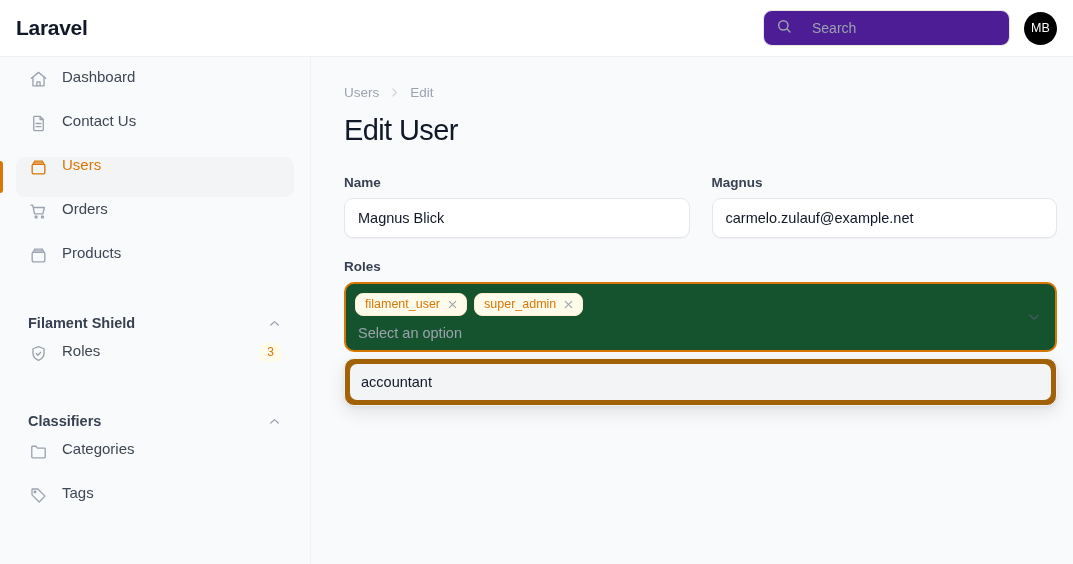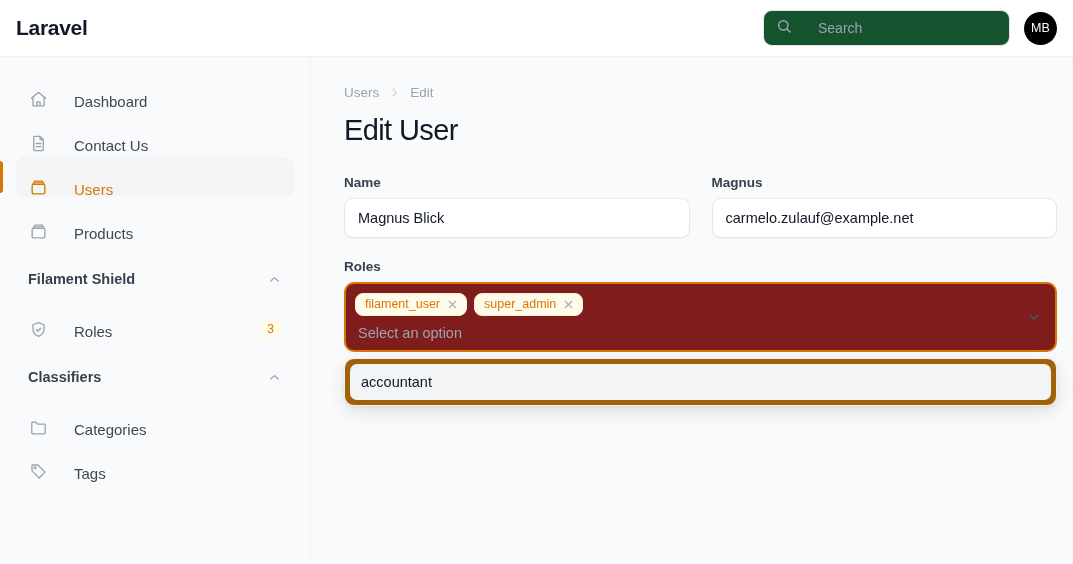--- a/index.html
+++ b/index.html
@@ -21,22 +21,22 @@
     position: relative; z-index: 40;
   }
   .brand {
     font-size: 21px; font-weight: bold; color: #111827;
     letter-spacing: -0.3px; margin-left: 0px;
   }
   .topbar-right { margin-left: auto; display: flex; align-items: center; gap: 14px; }
   .searchbox {
     width: 247px; height: 36px;
     border: 1px solid #e5e7eb; border-radius: 9px;
-    background: #14532d; display: flex; align-items: center;
-    padding: 0 12px; gap: 26px;
+    background: #4c1d95; display: flex; align-items: center;
+    padding: 0 12px; gap: 20px;
   }
   .searchbox .ph { color: #9ca3af; font-size: 14px; }
   .avatar {
     width: 33px; height: 33px; border-radius: 50%;
     background: #000; color: #fff;
     display: flex; align-items: center; justify-content: center;
     font-size: 12.5px; font-weight: 500; letter-spacing: .2px;
   }
 
   
@@ -45,21 +45,21 @@
   
   .sidebar {
     width: 311px; min-width: 311px;
     background: #f9fafb;
     border-right: 1px solid #f1f2f4;
     padding: 12px 16px 0 16px;
     overflow: hidden;
   }
   .nav-item {
     position: relative;
-    display: flex; align-items: flex-end; gap: 26px;
+    display: flex; align-items: flex-start; gap: 14px;
     height: 40px; padding: 0 12px; border-radius: 9px;
     color: #3f4754; font-size: 15px; margin-bottom: 4px;
     cursor: pointer;
   }
   .nav-item .ico { width: 20px; height: 20px; display: flex; align-items: center; justify-content: center; color: #9ca3af; flex: 0 0 20px; }
   .nav-item.active { background: #f3f4f6; color: #d97706; font-weight: 500; }
   .nav-item.active .ico { color: #d97706; }
   .nav-item.active::before {
     content: ""; position: absolute; left: -16px; top: 4px;
     width: 3px; height: 32px; background: #d97706; border-radius: 0 3px 3px 0;
@@ -95,21 +95,21 @@
   .input {
     width: 100%; height: 40px;
     border: 1px solid #e5e7eb; border-radius: 9px; background: #fff;
     display: flex; align-items: center; padding: 0 13px;
     font-size: 14.5px; color: #111827;
     box-shadow: 0 1px 1px rgba(16,24,40,0.04);
   }
 
   .roles-block { margin-top: 21px; position: relative; }
   .select-control {
-    border: 2px solid #d97706; border-radius: 10px; background: #7f1d1d;
+    border: 2px solid #d97706; border-radius: 10px; background: #14532d;
     padding: 9px 12px 9px 9px; position: relative; min-height: 70px;
     display: flex; flex-direction: column; justify-content: center;
   }
   .tags { display: flex; flex-wrap: wrap; gap: 7px; }
   .tag {
     display: inline-flex; align-items: center; gap: 7px;
     background: #fffbeb; border: 1px solid #fdf0cf; border-radius: 8px;
     padding: 3px 8px 4px 9px; font-size: 12.5px; color: #d97706;
   }
   .tag .x { color: #9ca3af; display: flex; cursor: pointer; }
@@ -196,20 +196,30 @@
         <span class="ico">
           <svg width="19" height="19" viewBox="0 0 24 24" fill="none" stroke="currentColor" stroke-width="1.7" stroke-linecap="round" stroke-linejoin="round">
             <rect x="4" y="8" width="16" height="12" rx="1.6"></rect>
             <path d="M5.5 8V6.2h13V8"></path>
               <path d="M7 5.2V4h10v1.2"></path>
           </svg>
         </span>
         <span class="nav-label">Users</span>
       </div>
 
+      <div class="nav-item">
+        <span class="ico">
+          <svg width="19" height="19" viewBox="0 0 24 24" fill="none" stroke="currentColor" stroke-width="1.7" stroke-linecap="round" stroke-linejoin="round">
+            <path d="M2.5 4h2.2l2.3 11h10.4l2.1-8H6.2"></path>
+            <circle cx="9" cy="19" r="1.3"></circle>
+              <circle cx="17" cy="19" r="1.3"></circle>
+          </svg>
+        </span>
+        <span class="nav-label">Orders</span>
+      </div>
 
       <div class="nav-item">
         <span class="ico">
           <svg width="19" height="19" viewBox="0 0 24 24" fill="none" stroke="currentColor" stroke-width="1.7" stroke-linecap="round" stroke-linejoin="round">
             <rect x="4" y="8" width="16" height="12" rx="1.6"></rect>
             <path d="M5.5 8V6.2h13V8"></path>
               <path d="M7 5.2V4h10v1.2"></path>
           </svg>
         </span>
         <span class="nav-label">Products</span>

